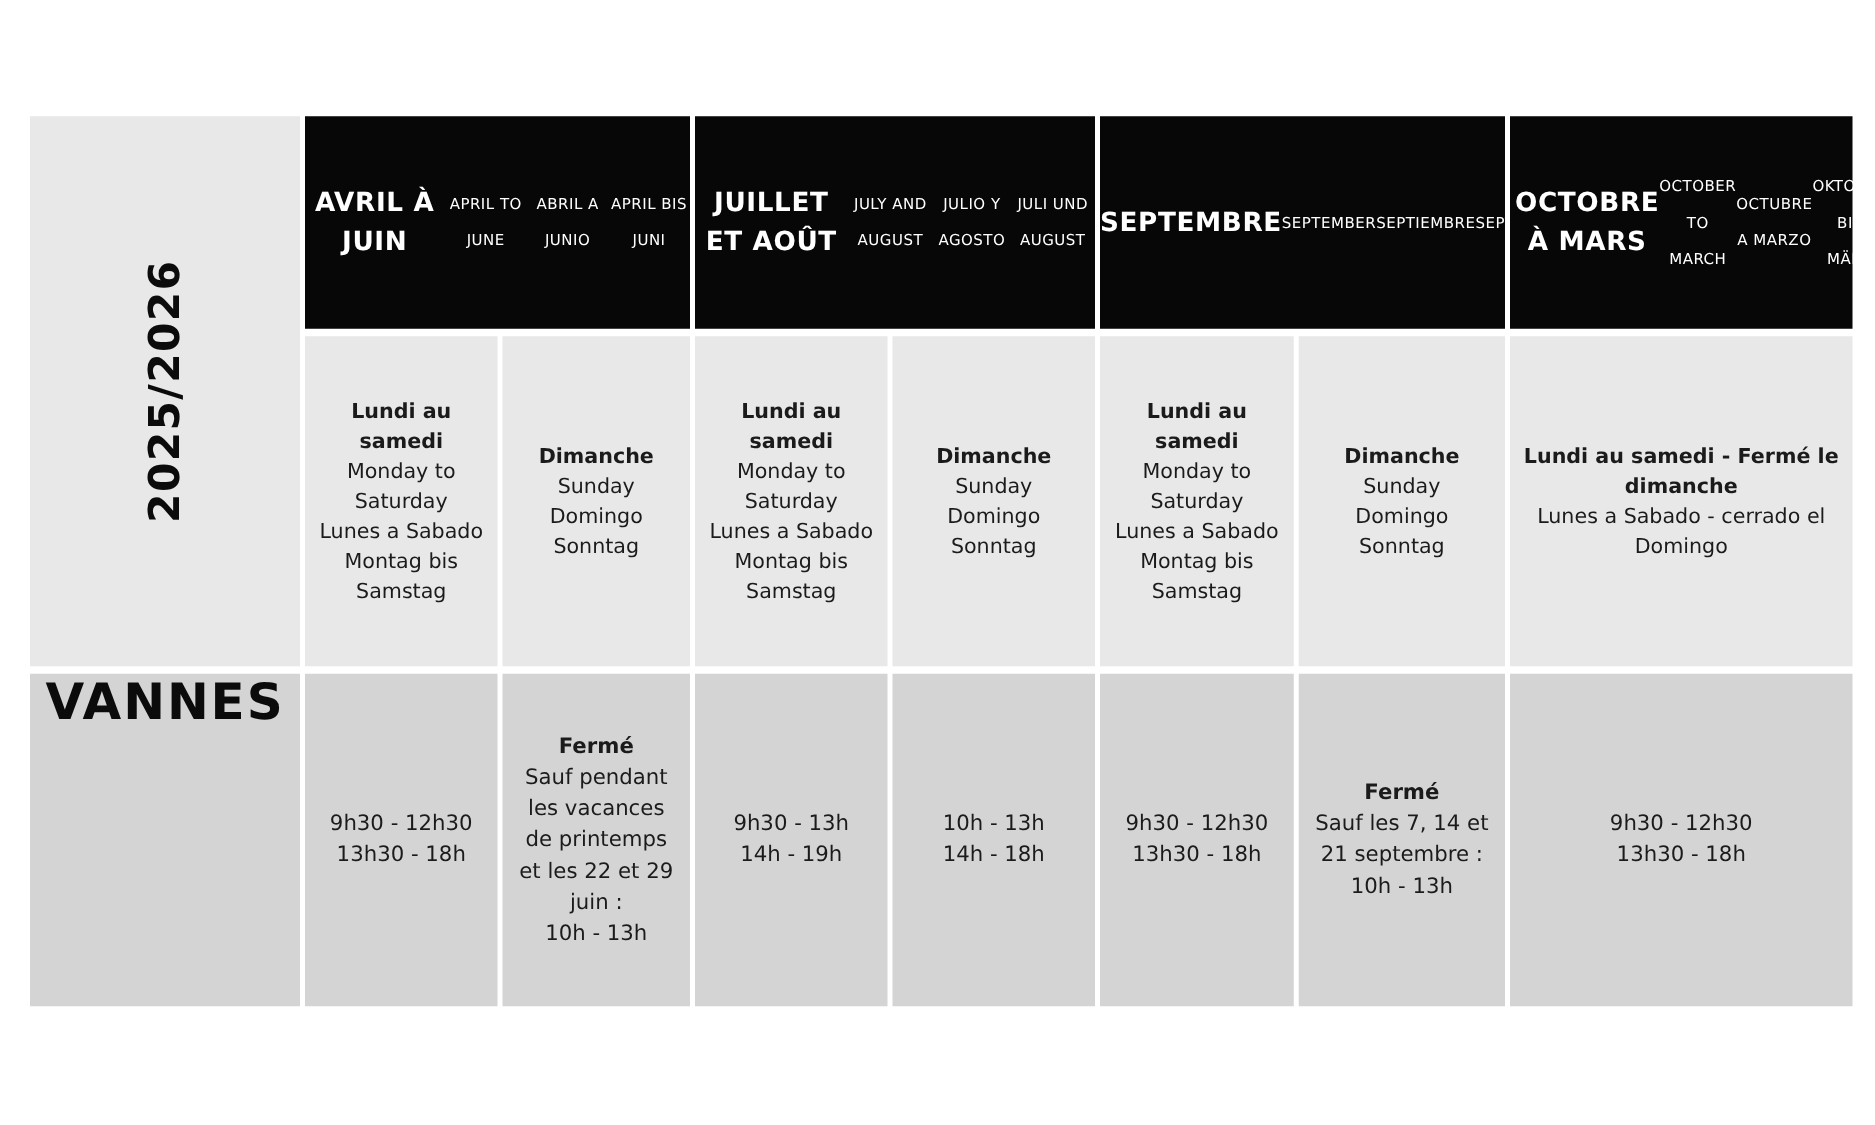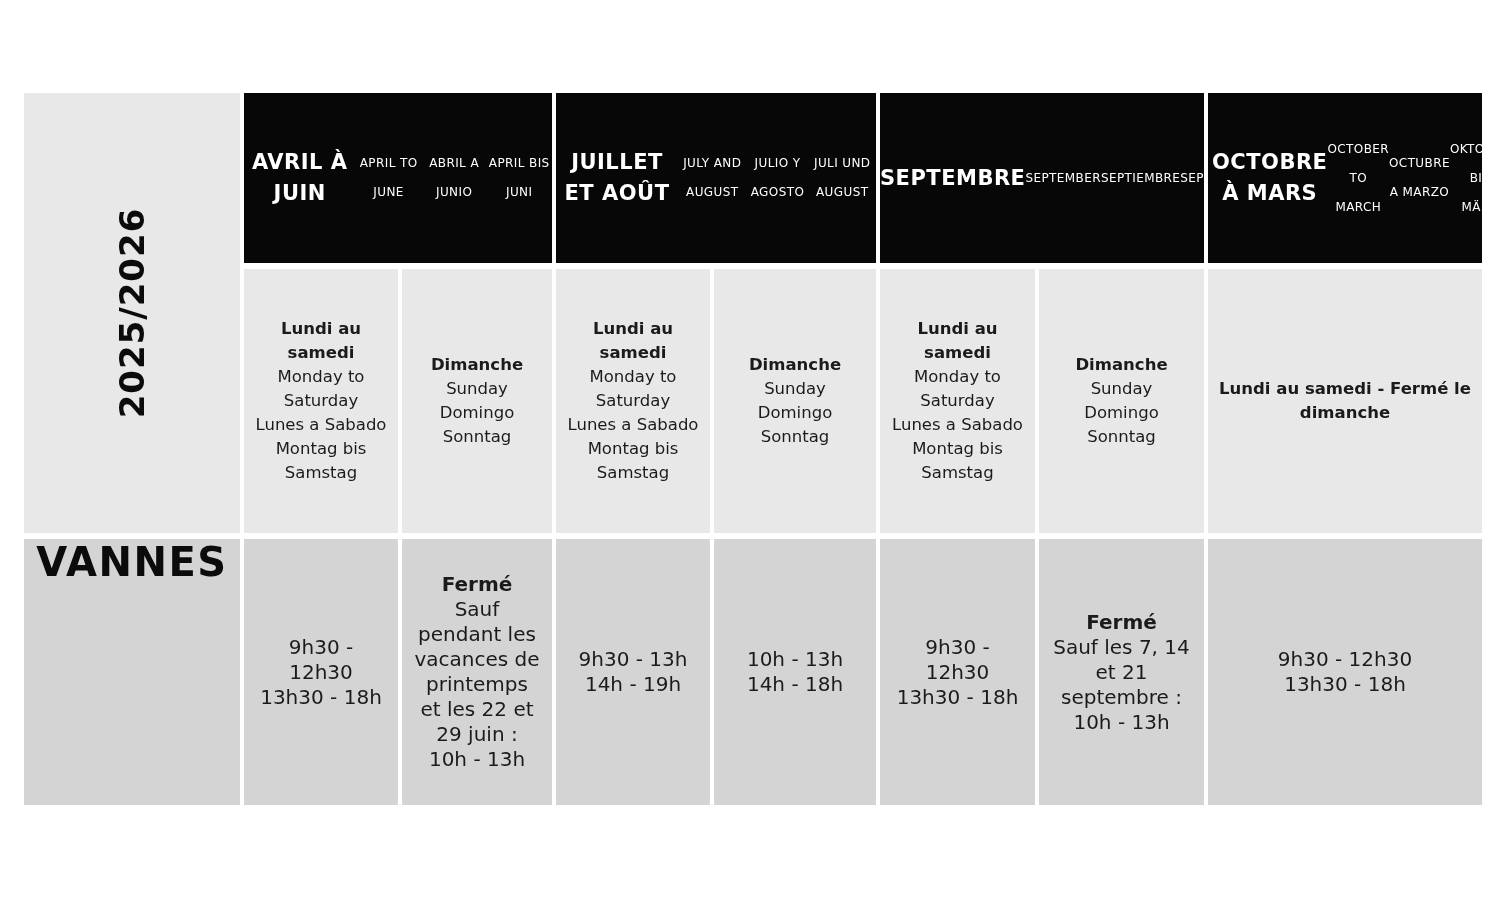--- a/index.html
+++ b/index.html
@@ -79,21 +79,21 @@
   .sub.wide { padding: 0 0; }
   .b { font-weight: 700; }
   
   .hours {
     grid-row: 3;
     background: var(--hours-bg, #d5d4d4);
     display: flex;
     flex-direction: column;
     justify-content: center;
     text-align: center;
-    font-size: 20px;
+    font-size: 17px;
     line-height: 25px;
     padding: 0 11px;
   }
   .venue-cell {
     grid-row: 3;
     grid-column: 1;
     background: var(--hours-bg, #d5d4d4);
     display: flex;
     align-items: flex-start;
     justify-content: center;
@@ -173,20 +173,21 @@
     <div>Montag bis Samstag</div>
   </div>
   <div class="sub c7">
     <div class="b">Dimanche</div>
     <div>Sunday</div>
     <div>Domingo</div>
     <div>Sonntag</div>
   </div>
   <div class="sub wide c8">
     <div class="b">Lundi au samedi - Fermé le dimanche</div>
+    <div>Lunes a Sabado - cerrado el Domingo</div>
   </div>
 
   <div class="venue-cell">
     <span class="venue">VANNES</span>
   </div>
   <div class="hours c2">
     <div>9h30 - 12h30</div>
     <div>13h30 - 18h</div>
   </div>
   <div class="hours c3">

